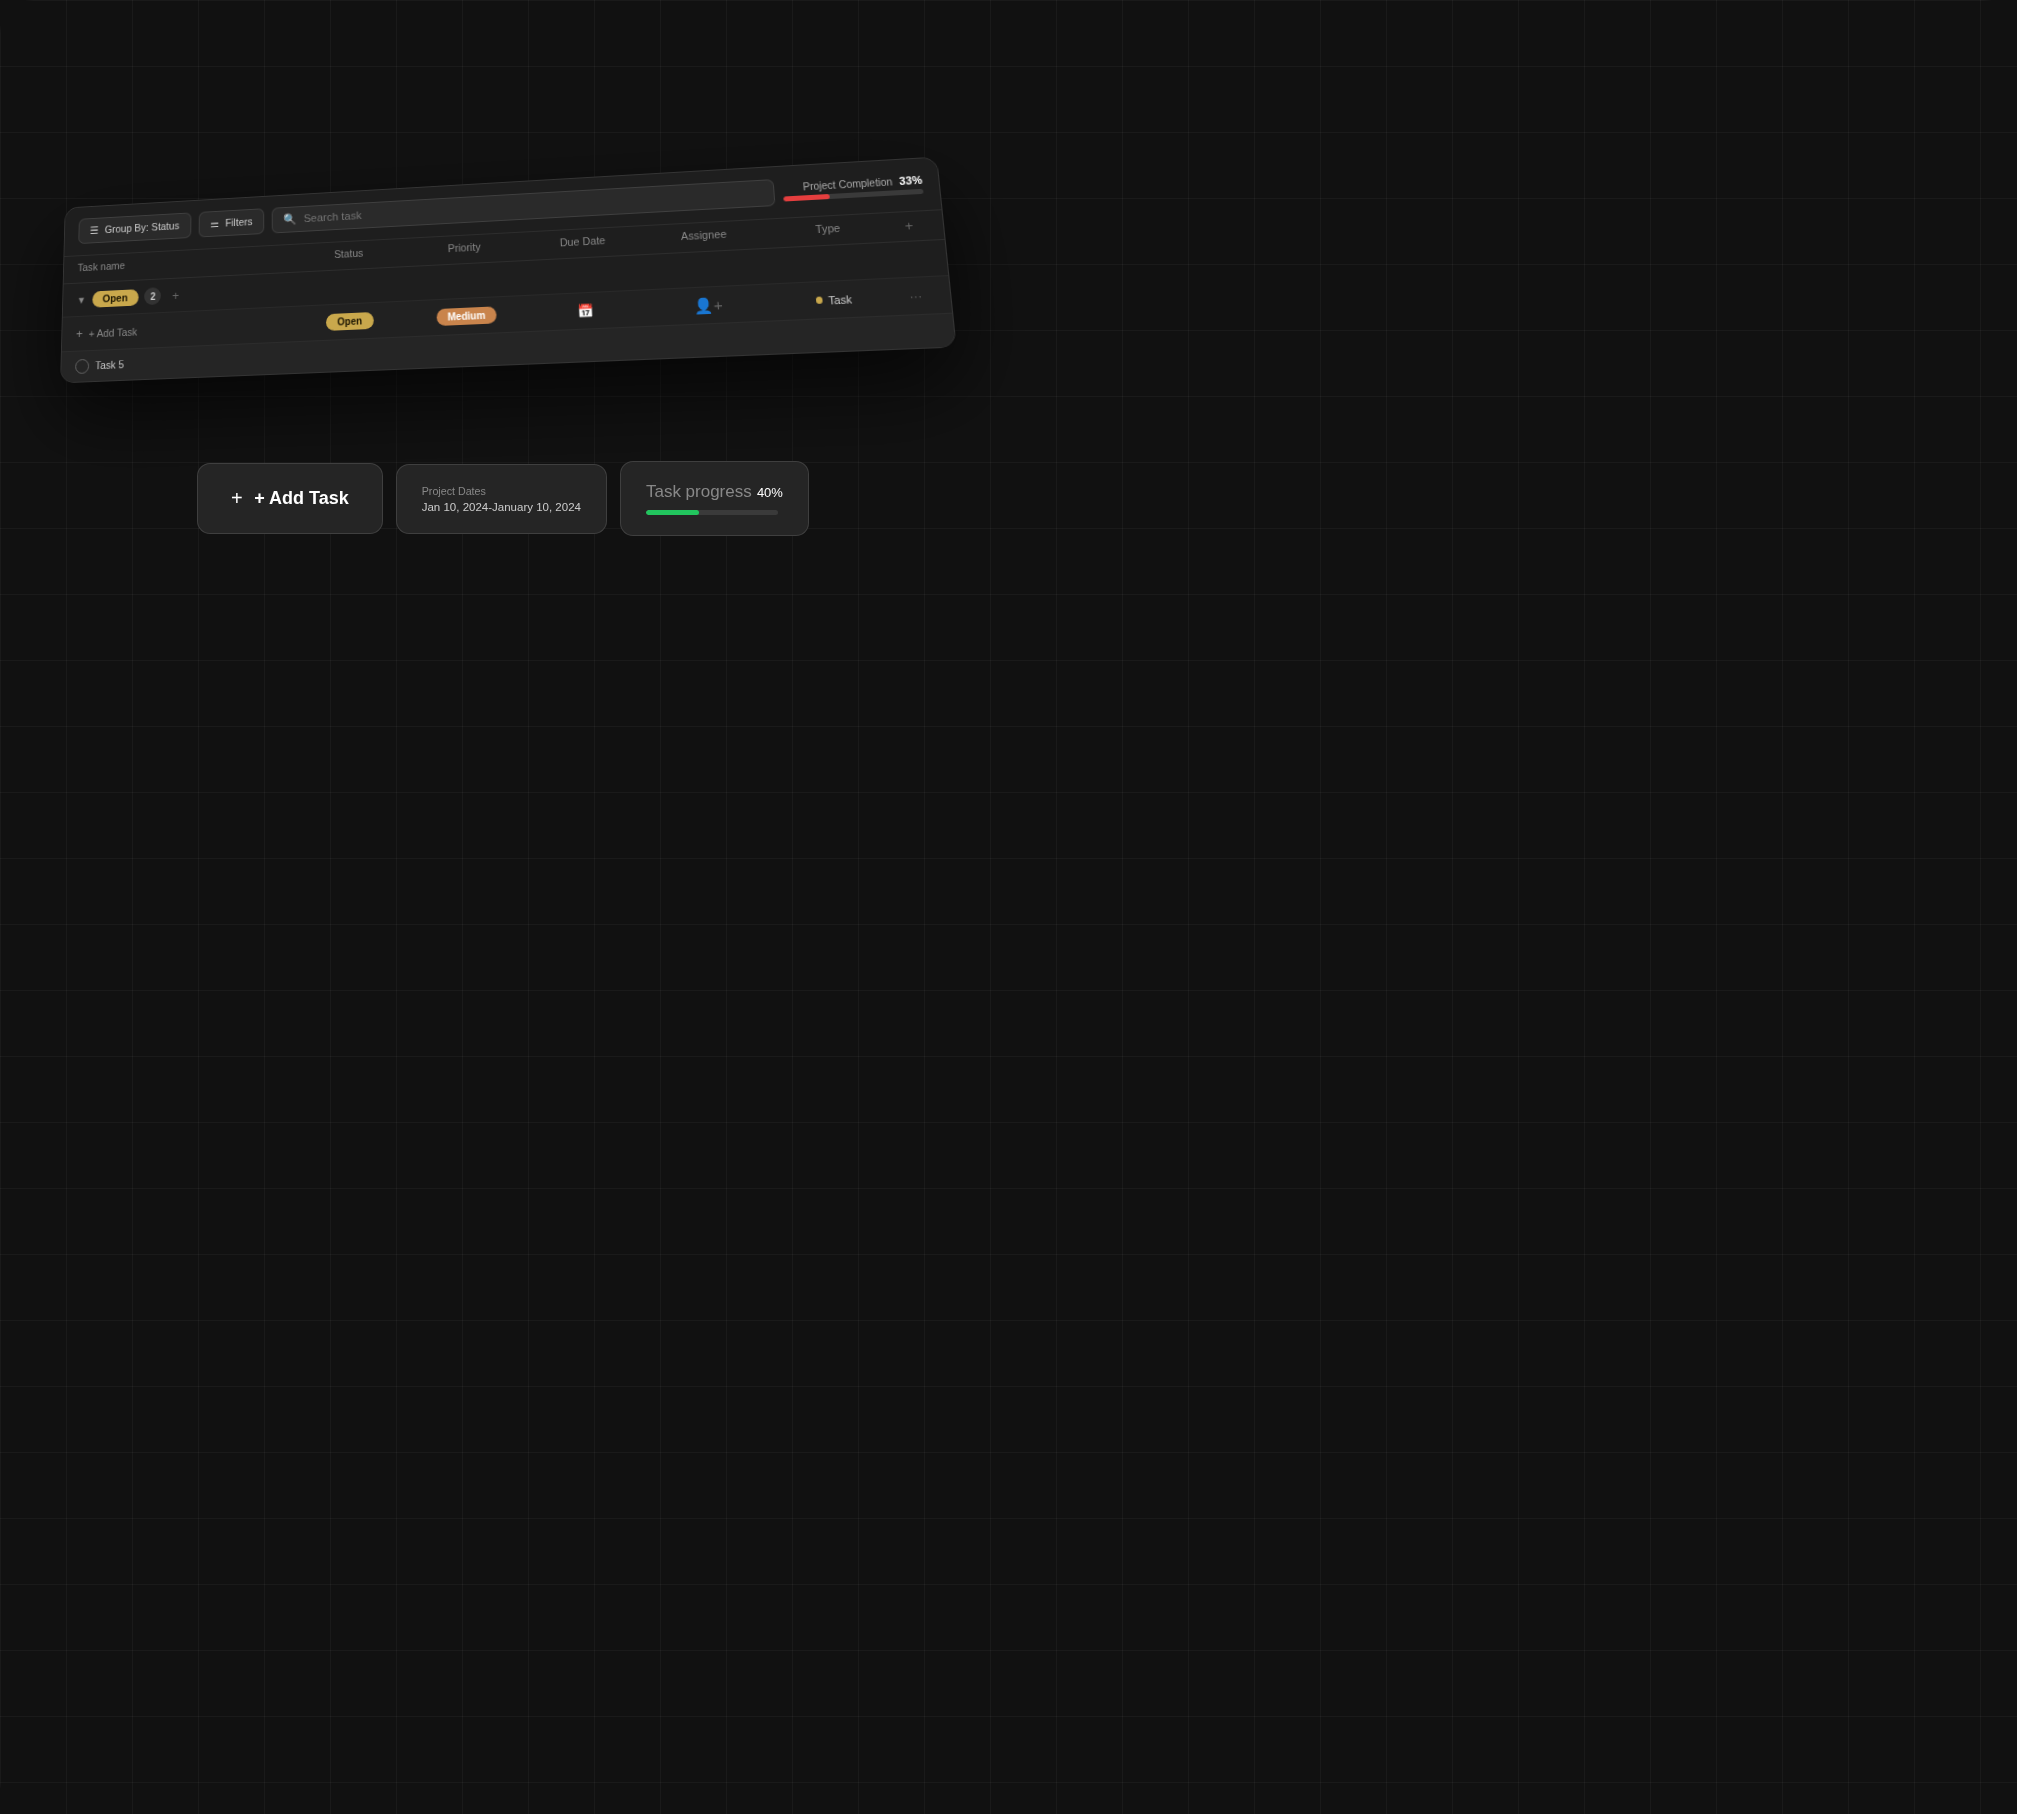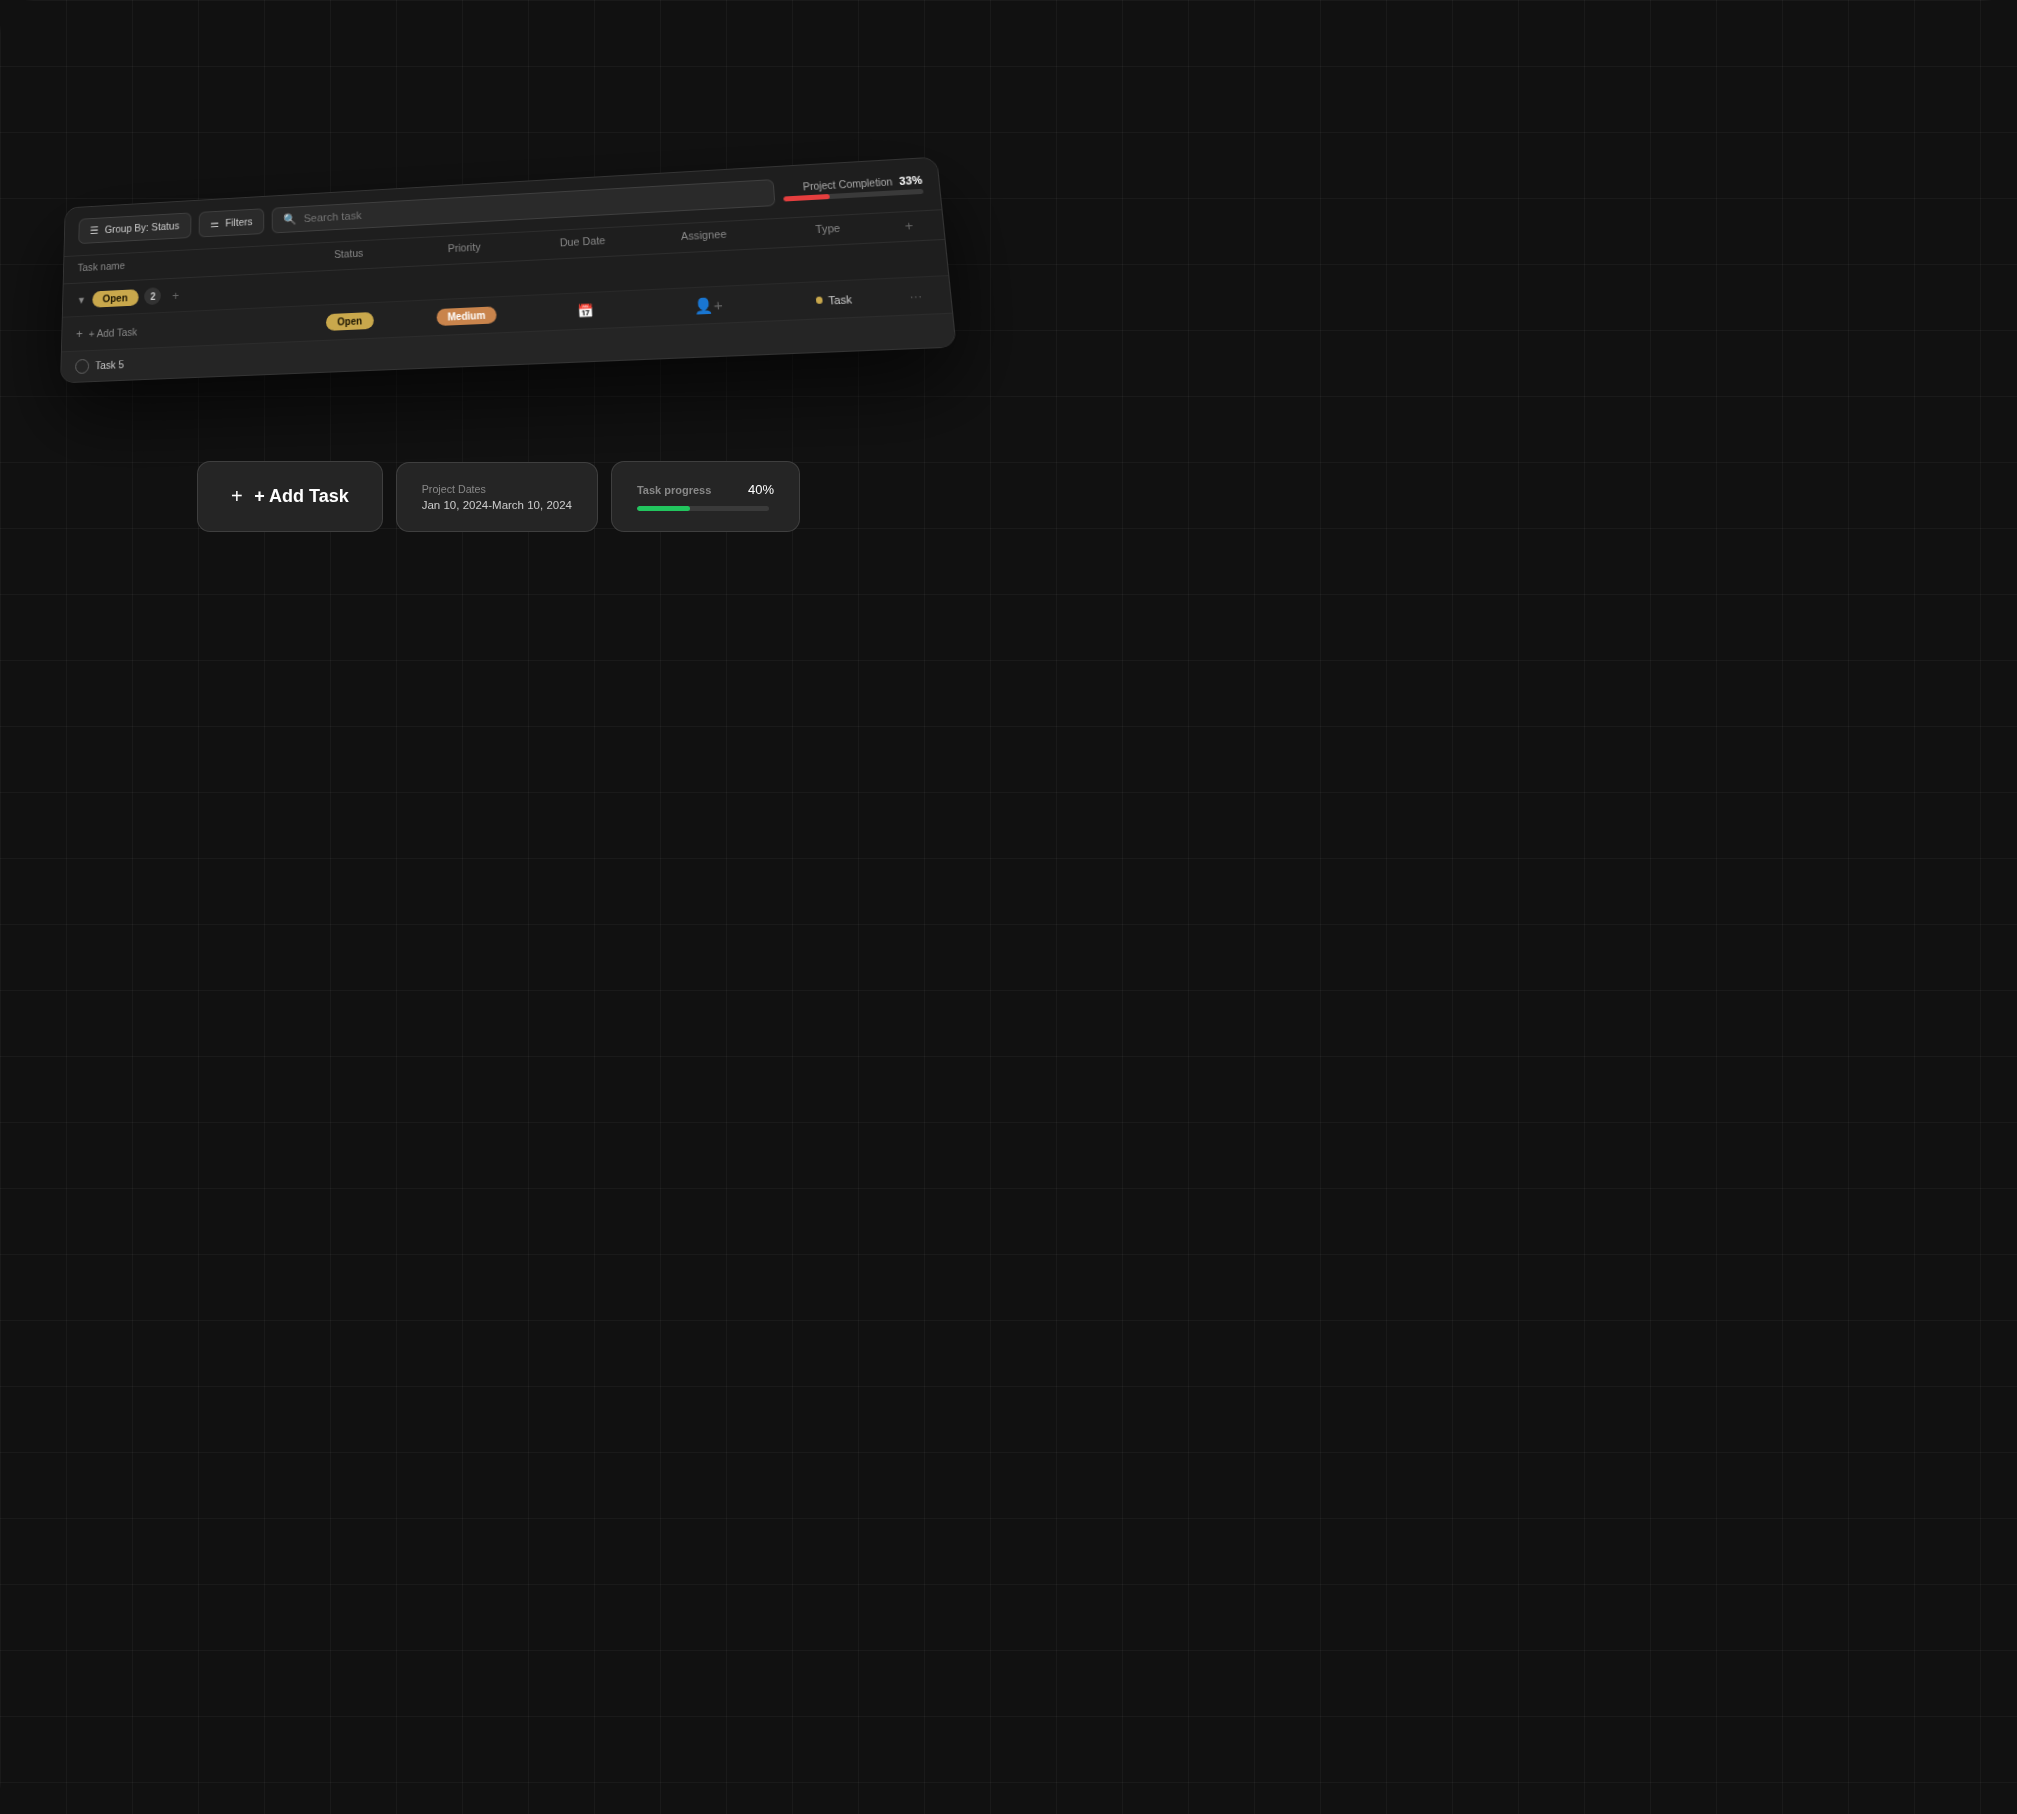--- a/index.html
+++ b/index.html
@@ -385,22 +385,21 @@
 
     .task-progress-header {
       display: flex;
       align-items: center;
       justify-content: space-between;
       margin-bottom: 8.2px;
     }
 
     .task-progress-label {
       color: #888;
-      font-size: 11px;
-      font-weight: bold;
+      font-size: 17px;
     }
 
     .task-progress-pct {
       color: #fff;
       font-size: 13px;
       font-weight: 400;
     }
 
     .progress-bar-wrap {
       width: 132px;
@@ -511,21 +510,21 @@
 
   <div class="bottom-cards">
 
     <div class="add-task-card">
       <span class="add-task-plus">+</span>
       <span class="add-task-card-text">+ Add Task</span>
     </div>
 
     <div class="project-dates-card">
       <div class="project-dates-label">Project Dates</div>
-      <div class="project-dates-value">Jan 10, 2024-March 10, 2024</div>
+      <div class="project-dates-value">Jan 10, 2024-January 10, 2024</div>
     </div>
 
     <div class="task-progress-card">
       <div class="task-progress-header">
         <span class="task-progress-label">Task progress</span>
         <span class="task-progress-pct">40%</span>
       </div>
       <div class="progress-bar-wrap">
         <div class="progress-bar-fill" style="width: 40%;"></div>
       </div>

